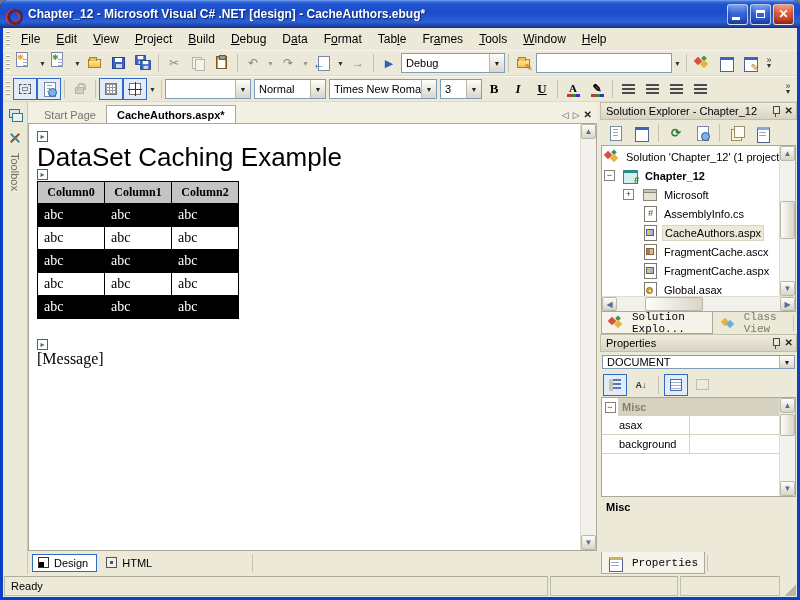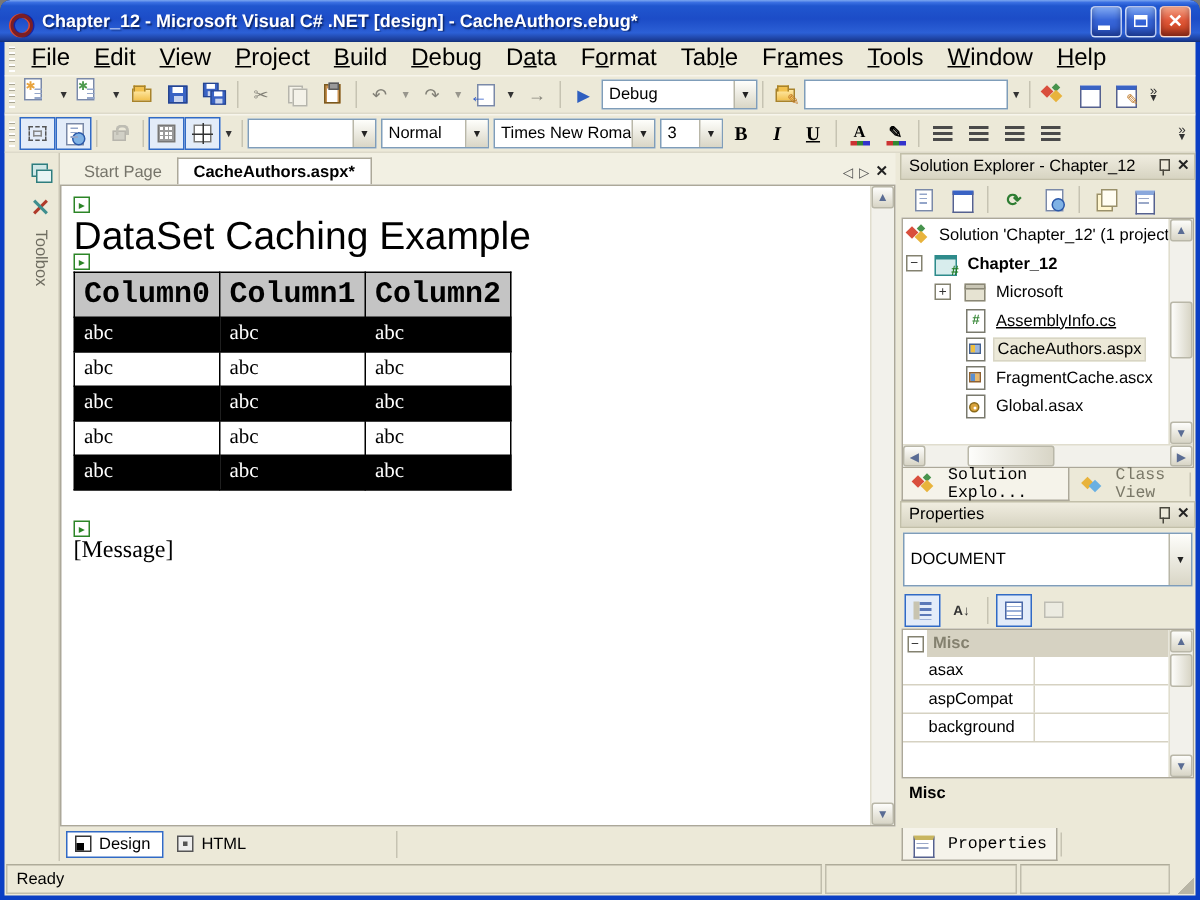--- a/index.html
+++ b/index.html
@@ -18,21 +18,21 @@
     background:linear-gradient(180deg,#7FA8F2,#3765D8 45%,#2A55C8);box-shadow:inset 0 -3px 4px rgba(0,0,30,.35);}
   .tb-btn.close{background:linear-gradient(180deg,#F2A185,#E2593A 45%,#C23A16);}
   .glyph-min{position:absolute;left:4px;bottom:4px;width:8px;height:3px;background:#fff;}
   .glyph-max{width:9px;height:8px;border:1px solid #fff;border-top:3px solid #fff;}
   .glyph-x{color:#fff;font-size:12px;font-weight:bold;line-height:1;}
   
   .client{position:absolute;top:28px;left:3px;right:3px;bottom:3px;background:#ECE9D8;display:flex;flex-direction:column;overflow:hidden;}
   .grip{width:4px;height:17px;margin:0 3px 0 1px;flex:none;
     background:repeating-linear-gradient(180deg,#fff 0 1px,#A9A694 1px 2px,rgba(0,0,0,0) 2px 4px);}
   .menubar{height:22px;display:flex;align-items:center;padding-left:2px;}
-  .menu-item{padding:3px 8px;font-size:16px;color:#000;}
+  .menu-item{padding:3px 8px;font-size:12px;color:#000;}
   .toolbar{height:26px;display:flex;align-items:center;padding:1px 2px;border-top:1px solid #F7F5EC;border-bottom:1px solid #DDDACA;}
   .tsep{width:1px;height:18px;background:#C6C3B2;margin:0 3px;flex:none;}
   .tbi{width:24px;height:22px;display:flex;align-items:center;justify-content:center;position:relative;flex:none;}
   .dd{width:11px;height:22px;display:flex;align-items:center;justify-content:center;font-size:7px;color:#333;flex:none;}
   .dis{opacity:.45;filter:grayscale(1);}
   .combo{height:20px;background:#fff;border:1px solid #7F9DB9;display:flex;align-items:center;font-size:11px;flex:none;}
   .combo .ct{flex:1;padding:0 4px;white-space:nowrap;overflow:hidden;}
   .combo .cb{width:15px;height:100%;border-left:1px solid #B9B7A8;background:linear-gradient(180deg,#FEFEFB,#D9D6C6);display:flex;align-items:center;justify-content:center;font-size:7px;color:#222;}
   .findbox{height:20px;width:136px;border:1px solid #7F9DB9;background:#fff;font-size:11px;padding:0 3px;outline:none;}
   .tgl{border:1px solid #316AC5;background:#E3ECF9;}
@@ -73,40 +73,40 @@
   .i-lock{position:absolute;left:3px;top:6px;width:9px;height:7px;background:#B5B2A6;border:1px solid #7A7870;}
   .i-lock::before{content:"";position:absolute;left:1px;top:-5px;width:5px;height:5px;border:2px solid #8A8880;border-bottom:none;border-radius:4px 4px 0 0;}
   .serifB{font-family:"Liberation Serif",serif;font-weight:bold;font-size:13px;}
   .serifI{font-family:"Liberation Serif",serif;font-style:italic;font-weight:bold;font-size:13px;}
   .serifU{font-family:"Liberation Serif",serif;font-weight:bold;font-size:13px;text-decoration:underline;}
   .i-fontcolor{position:relative;width:13px;height:14px;font-family:"Liberation Serif",serif;font-weight:bold;font-size:11px;text-align:center;}
   .i-fontcolor::after{content:"";position:absolute;left:0;bottom:-1px;width:13px;height:3px;
      background:linear-gradient(90deg,#C33 0 33%,#383 33% 66%,#33C 66%);}
   .i-align{width:13px;height:11px;background:repeating-linear-gradient(180deg,#4A4A4A 0 2px,rgba(0,0,0,0) 2px 4px);}
   
-  .mainrow{flex:1;display:flex;min-height:0;padding-left:12px;}
+  .mainrow{flex:1;display:flex;min-height:0;}
   .leftstrip{width:25px;flex:none;border-right:1px solid #C9C6B5;display:flex;flex-direction:column;align-items:center;padding-top:3px;gap:3px;}
   .ls-btn{width:22px;height:20px;display:flex;align-items:center;justify-content:center;}
   .i-servers::before{content:"";position:absolute;left:2px;top:2px;width:9px;height:7px;background:#CFE7E7;border:1px solid #2E7D7D;}
   .i-servers::after{content:"";position:absolute;left:5px;top:6px;width:9px;height:7px;background:#E8F4F4;border:1px solid #2E7D7D;}
   .i-tools::before{content:"";position:absolute;left:2px;top:7px;width:12px;height:2px;background:#B03A2A;transform:rotate(-45deg);}
   .i-tools::after{content:"";position:absolute;left:2px;top:7px;width:12px;height:2px;background:#3E8E8E;transform:rotate(45deg);}
   .vtext{writing-mode:vertical-rl;font-size:11px;color:#6E6C60;margin-top:2px;}
   
   .docarea{flex:1;display:flex;flex-direction:column;min-width:0;}
   .tabstrip{height:21px;display:flex;align-items:flex-end;background:#F2F0E3;padding-left:6px;}
   .dtab{padding:3px 10px 2px;font-size:11px;color:#76746A;white-space:nowrap;}
   .dtab.active{background:#fff;border:1px solid #ACA899;border-bottom:none;color:#000;font-weight:bold;}
   .tab-ctrl{margin-left:auto;display:flex;align-items:center;gap:4px;padding:0 5px 3px 0;color:#555;font-size:9px;}
   .surface-wrap{flex:1;display:flex;min-height:0;border:1px solid #ACA899;background:#fff;}
   .surface{flex:1;padding:5px 8px;overflow:hidden;min-width:0;}
   .glyph{width:11px;height:11px;border:1px solid #2C8527;background:#fff;color:#2C8527;font-size:8px;line-height:9px;text-align:center;margin:2px 0 0 0;}
   .heading{font-size:26px;margin:0;font-weight:normal;letter-spacing:0;color:#000;white-space:nowrap;}
   table.grid{border-collapse:collapse;margin-top:1px;}
-  table.grid th{width:67px;border:1px solid #000;background:#C4C4C4;font-family:Liberation Mono, monospace;font-size:20px;padding:3px 6px;text-align:left;}
+  table.grid th{width:67px;border:1px solid #000;background:#C4C4C4;font-family:Liberation Serif, serif;font-size:12px;padding:3px 6px;text-align:center;}
   table.grid td{border:1px solid #000;font-family:"Liberation Serif",serif;font-size:14px;padding:3px 6px;}
   table.grid tbody tr:nth-child(odd){background:#000;color:#fff;}
   .message{font-family:"Liberation Serif",serif;font-size:16px;margin-top:0;}
   .msg-glyph{margin-top:20px;}
   
   .vsb{width:16px;flex:none;background:#F2F1EB;border-left:1px solid #E0DDCE;display:flex;flex-direction:column;justify-content:space-between;}
   .sbb{height:15px;background:linear-gradient(180deg,#FDFDFB,#D8D5C6);border:1px solid #B9B7A8;border-radius:2px;color:#5A6C94;font-size:8px;line-height:13px;text-align:center;}
   .hsb{height:15px;background:#F2F1EB;border-top:1px solid #E0DDCE;display:flex;}
   .hsb .sbb{width:15px;height:100%;line-height:13px;}
   .sb-thumb{background:linear-gradient(90deg,#FDFDFB,#D8D5C6);border:1px solid #B9B7A8;border-radius:2px;}
@@ -162,21 +162,21 @@
   .paneltabs{height:22px;flex:none;display:flex;align-items:stretch;padding:0 1px;}
   .ptab{display:flex;align-items:center;gap:4px;padding:0 6px;font-size:11px;color:#7A7868;border:1px solid rgba(0,0,0,0);font-family:Liberation Mono, monospace;}
   .ptab.active{background:#F5F3EA;border:1px solid #ACA899;border-top:none;color:#000;}
   .ptab-sep{width:1px;background:#C6C3B2;margin:3px 2px;}
   .tico.class-view::before{content:"";position:absolute;left:2px;top:3px;width:6px;height:6px;background:#E8B33C;transform:rotate(45deg);}
   .tico.class-view::after{content:"";position:absolute;left:7px;top:5px;width:6px;height:6px;background:#69B0E2;transform:rotate(45deg);}
   .tico.properties-sm::before{content:"";position:absolute;left:1px;top:2px;width:12px;height:11px;background:#fff;border:1px solid #55618F;border-top:3px solid #C8B560;}
   .tico.properties-sm::after{content:"";position:absolute;left:3px;top:7px;width:8px;height:4px;background:repeating-linear-gradient(180deg,#9AA8C8 0 1px,rgba(0,0,0,0) 1px 3px);}
   .tico.dynamic-help::before{content:"?";position:absolute;left:1px;top:0;width:13px;height:13px;border-radius:50%;background:#2456C8;color:#fff;font-size:10px;font-weight:bold;text-align:center;line-height:13px;}
   
-  .objcombo{margin:3px 2px;height:36px;}
+  .objcombo{margin:3px 2px;height:14px;}
   .pg-toolbar{height:25px;flex:none;display:flex;align-items:center;gap:2px;padding:1px 3px;}
   .i-cat{width:12px;height:12px;background:
     repeating-linear-gradient(180deg,#5A78B8 0 2px,rgba(0,0,0,0) 2px 4px);border-left:4px solid #C8C4B0;}
   .i-az{font-size:9px;font-weight:bold;color:#333;}
   .i-proplist{width:12px;height:12px;border:1px solid #4A68A8;background:repeating-linear-gradient(180deg,#fff 0 2px,#9AB0D8 2px 3px);}
   .i-proppage{width:13px;height:11px;border:1px solid #888;background:#EEE;}
   .propgrid{height:100px;flex:none;margin:0 1px;background:#fff;border:1px solid #ACA899;display:flex;min-height:0;}
   .pg-body{flex:1;min-width:0;}
   .pg-cat{height:18px;display:flex;align-items:center;background:#D6D2C2;}
   .pg-cat .expcell{width:16px;height:100%;background:#fff;display:flex;align-items:center;justify-content:center;}
@@ -528,38 +528,45 @@
                   <div class="tree-row" style="padding-left: 2px;">
                     <span class="exp">−</span>
                     <span class="tico csharp-project"><i class="acc"></i></span>
                     <span class="lbl bold">Chapter_12</span>
                   </div>
                   <div class="tree-row" style="padding-left: 21px;">
                     <span class="exp">+</span>
                     <span class="tico references"><i class="acc"></i></span>
                     <span class="lbl">Microsoft</span>
                   </div>
-                  <div class="tree-row" style="padding-left: 21px; text-decoration: underline;">
+                  <div class="tree-row" style="padding-left: 21px;">
                     <span class="expspace"></span>
                     <span class="tico cs-file"><i class="acc"></i></span>
                     <span class="lbl">AssemblyInfo.cs</span>
                   </div>
                   <div class="tree-row selrow" style="padding-left: 21px;">
                     <span class="expspace"></span>
                     <span class="tico webform">
                       <i class="acc"></i>
                     </span>
                     <span class="lbl">CacheAuthors.aspx</span>
                   </div>
                   <div class="tree-row" style="padding-left: 21px;">
                     <span class="expspace"></span>
                     <span class="tico user-control">
                       <i class="acc"></i>
                     </span>
                     <span class="lbl">FragmentCache.ascx</span>
+                  </div>
+                  <div class="tree-row" style="padding-left: 21px;">
+                    <span class="expspace"></span>
+                    <span class="tico webform">
+                      <i class="acc"></i>
+                    </span>
+                    <span class="lbl">FragmentCache.aspx</span>
                   </div>
                   <div class="tree-row" style="padding-left: 21px;">
                     <span class="expspace"></span>
                     <span class="tico global-asax">
                       <i class="acc"></i>
                     </span>
                     <span class="lbl">Global.asax</span>
                   </div>
                 </div>
               <div class="vsb" style="justify-content:flex-start">
@@ -618,24 +625,20 @@
                 <span class="expcell">
                     <span class="exp">−</span>
                   </span>
                 <span class="catlabel">Misc</span>
               </div>
             <div class="pg-row">
                   <span class="pname">asax</span>
                   <span class="pval"></span>
                 </div>
                 <div class="pg-row">
-                  <span class="pname">aspCompat</span>
-                  <span class="pval"></span>
-                </div>
-                <div class="pg-row">
                   <span class="pname">background</span>
                   <span class="pval"></span>
                 </div>
               </div>
             <div class="vsb" style="justify-content:flex-start">
               <span class="sbb">▲</span>
               <span class="sb-thumb" style="height:22px;margin-top:1px"></span>
               <span class="sbb" style="margin-top:auto">▼</span>
             </div>
           </div>

